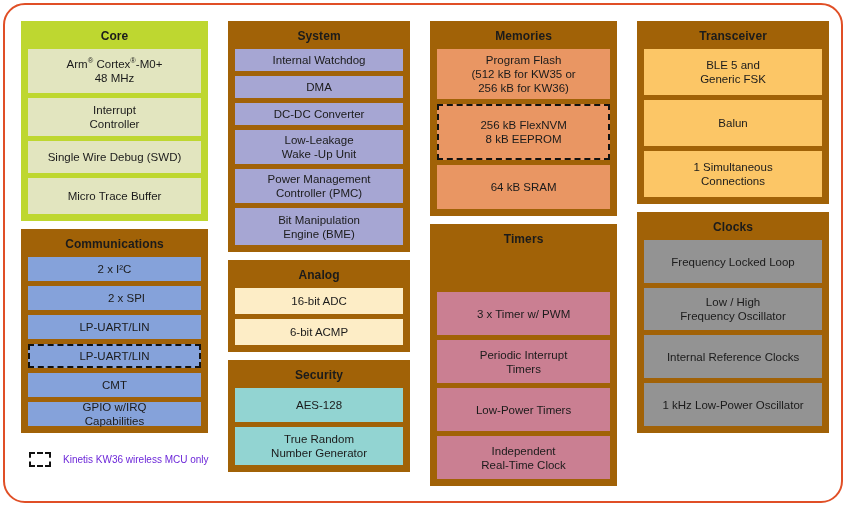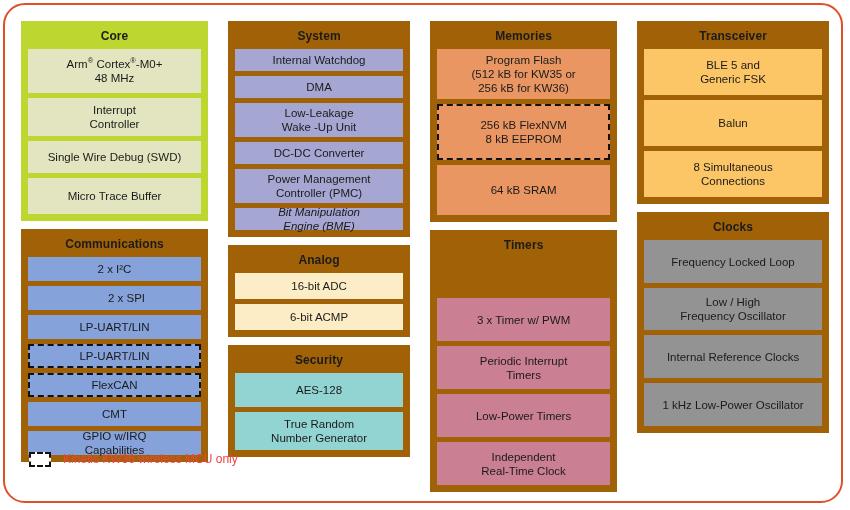--- a/index.html
+++ b/index.html
@@ -102,22 +102,22 @@
     gap: 12px;
   }
   .legend-swatch {
     width: 22px;
     height: 15px;
     border: 2px dashed #111111;
     box-sizing: border-box;
     background: #ffffff;
   }
   .legend-label {
-    font-size: 12px;
-    color: #ef4444;
+    font-size: 10px;
+    color: #6d28d9;
     line-height: 15px;
   }
   sup { font-size: 7.5px; vertical-align: super; line-height: 0; }
 </style>
 </head>
 <body>
 
 <div id="diagram-frame">
   <div class="columns" id="columns-root">
       <div class="col col-core">
@@ -164,25 +164,20 @@
             <div class="block fill-comms" style="height: 24px;">
               <div>
                 <div>LP-UART/LIN</div>
               </div>
             </div>
             <div class="block fill-comms dashed" style="height: 24px;">
               <div>
                 <div>LP-UART/LIN</div>
               </div>
             </div>
-            <div class="block fill-comms dashed" style="height: 24px;">
-              <div>
-                <div>FlexCAN</div>
-              </div>
-            </div>
             <div class="block fill-comms" style="height: 24px;">
               <div>
                 <div>CMT</div>
               </div>
             </div>
             <div class="block fill-comms" style="height: 24px;">
               <div>
                 <div>GPIO w/IRQ</div>
                 <div>Capabilities</div>
               </div>
@@ -197,38 +192,38 @@
             <div class="block fill-system" style="height: 22px;">
               <div>
                 <div>Internal Watchdog</div>
               </div>
             </div>
             <div class="block fill-system" style="height: 22px;">
               <div>
                 <div>DMA</div>
               </div>
             </div>
+            <div class="block fill-system" style="height: 22px;">
+              <div>
+                <div>DC-DC Converter</div>
+              </div>
+            </div>
             <div class="block fill-system" style="height: 34px;">
               <div>
                 <div>Low-Leakage</div>
                 <div>Wake -Up Unit</div>
               </div>
             </div>
-            <div class="block fill-system" style="height: 22px;">
-              <div>
-                <div>DC-DC Converter</div>
-              </div>
-            </div>
             <div class="block fill-system" style="height: 34px;">
               <div>
                 <div>Power Management</div>
                 <div>Controller (PMC)</div>
               </div>
             </div>
-            <div class="block fill-system" style="height: 22px; font-style: italic;">
+            <div class="block fill-system" style="height: 37px;">
               <div>
                 <div>Bit Manipulation</div>
                 <div>Engine (BME)</div>
               </div>
             </div>
           </div>
         </div>
         <div class="panel">
           <div class="panel-title">Analog</div>
           <div class="blocks">
@@ -271,21 +266,21 @@
                 <div>(512 kB for KW35 or</div>
                 <div>256 kB for KW36)</div>
               </div>
             </div>
             <div class="block fill-memories dashed" style="height: 56px;">
               <div>
                 <div>256 kB FlexNVM</div>
                 <div>8 kB EEPROM</div>
               </div>
             </div>
-            <div class="block fill-memories" style="height: 50px;">
+            <div class="block fill-memories" style="height: 44px;">
               <div>
                 <div>64 kB SRAM</div>
               </div>
             </div>
           </div>
         </div>
         <div class="panel">
           <div class="panel-title">Timers</div>
           <div class="blocks">
             <div class="block fill-timers" style="height: 43px; margin-top: 40px;">
@@ -323,21 +318,21 @@
                 <div>Generic FSK</div>
               </div>
             </div>
             <div class="block fill-transceiver" style="height: 46px;">
               <div>
                 <div>Balun</div>
               </div>
             </div>
             <div class="block fill-transceiver" style="height: 46px;">
               <div>
-                <div>8 Simultaneous</div>
+                <div>1 Simultaneous</div>
                 <div>Connections</div>
               </div>
             </div>
           </div>
         </div>
         <div class="panel">
           <div class="panel-title">Clocks</div>
           <div class="blocks">
             <div class="block fill-clocks" style="height: 43px;">
               <div>

